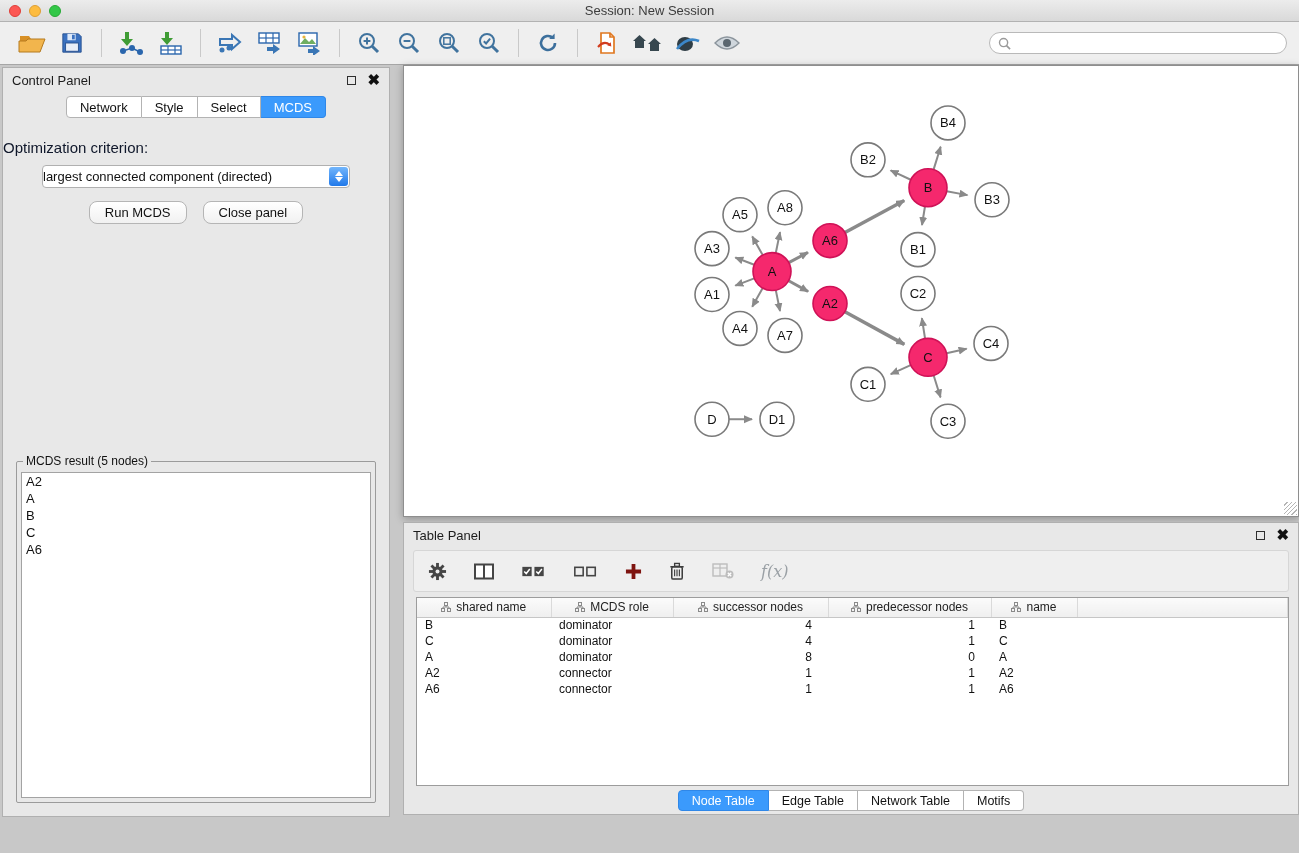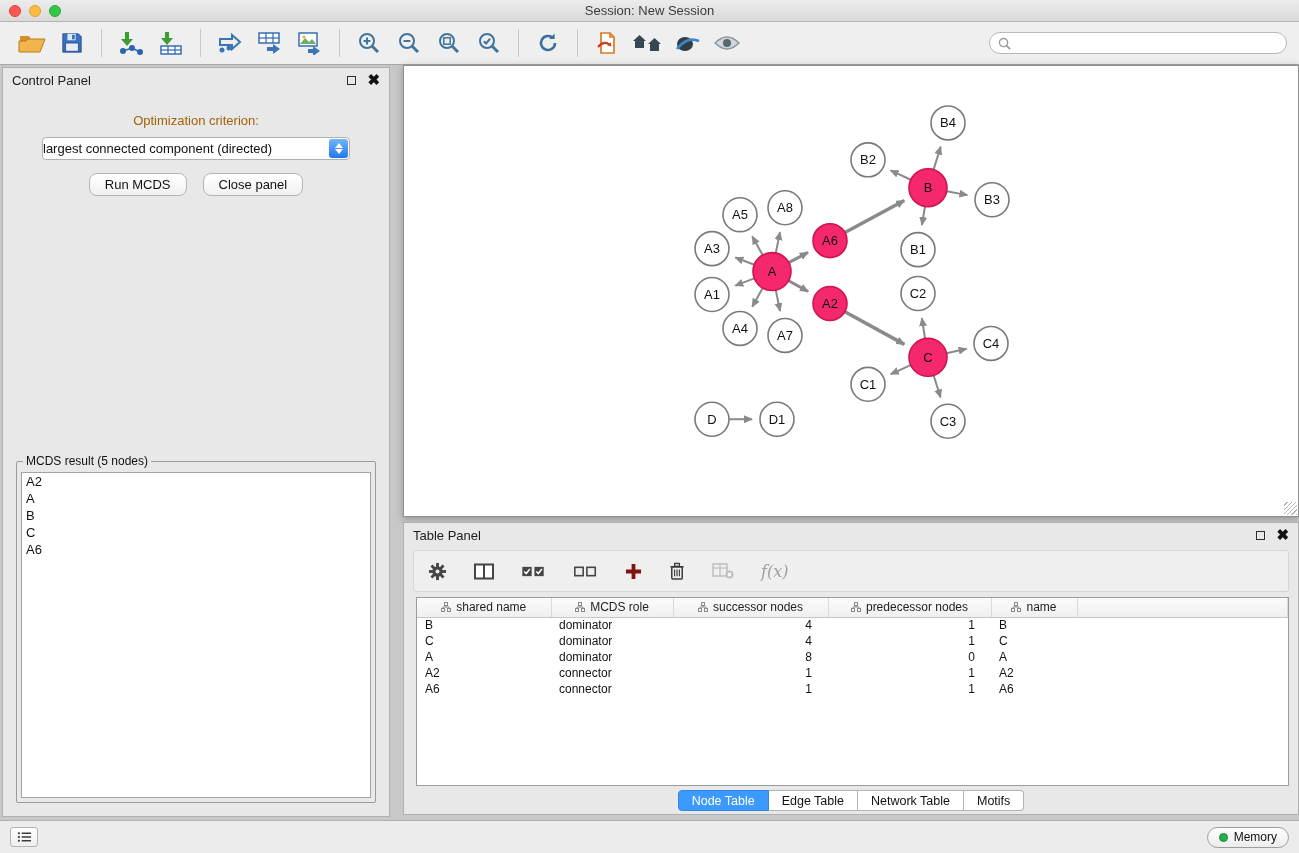--- a/index.html
+++ b/index.html
@@ -36,21 +36,21 @@
   .panel-btns { margin-left:auto; display:flex; align-items:center; gap:11px; }
   .float-box { width:9px; height:9px; border:1.5px solid #2e2e2e; display:inline-block; }
   .close-x { font-size:15px; font-weight:bold; color:#111; line-height:12px; }
   .seg { display:flex; justify-content:center; }
   .cp-tabs { margin-top:4px; }
   .seg-tab { height:22px; line-height:22px; padding:0 13px; background:#fff; border:1px solid #b3b3b3;
     border-left:none; font-size:13px; color:#111; cursor:default; white-space:nowrap; }
   .seg-tab:first-child { border-left:1px solid #b3b3b3; border-radius:4px 0 0 4px; }
   .seg-tab:last-child { border-radius:0 4px 4px 0; }
   .seg-tab.active { background:#3b9afc; border-color:#2f87e8; color:#fff; }
-  .opt-label { text-align:center; margin-top:21px; font-size:13px; color:#a16207; }
+  .opt-label { text-align:left; margin-top:21px; font-size:15px; color:#0f172a; }
   .dropdown { margin:9px auto 0; width:308px; height:23px; background:#fff; border:1px solid #b0b0b0;
     border-radius:4px; position:relative; font-size:13px; line-height:21px; color:#111; }
   .dd-stepper { position:absolute; right:1px; top:1px; bottom:1px; width:19px; border-radius:3px;
     background:linear-gradient(#72b6fc,#2079ea); display:flex; flex-direction:column;
     align-items:center; justify-content:center; gap:1px; }
   .dd-stepper svg { display:block; }
   .cp-buttons { display:flex; justify-content:center; gap:16px; margin-top:13px; }
   .btn { height:23px; padding:0 15px; background:linear-gradient(#ffffff,#f1f1f1);
     border:1px solid #b5b5b5; border-radius:8px; font-size:13px; color:#111; font-family:inherit; }
   .mcds-fieldset { position:absolute; left:13px; right:13px; top:386px; bottom:13px;
@@ -248,20 +248,26 @@
   <div class="workspace">
 
     <div class="control-panel">
       <div class="panel-header">
         <span>Control Panel</span>
         <span class="panel-btns">
           <span class="float-box"></span>
           <span class="close-x">✖</span>
         </span>
       </div>
+      <div class="seg cp-tabs">
+          <div class="seg-tab">Network</div>
+          <div class="seg-tab">Style</div>
+          <div class="seg-tab">Select</div>
+          <div class="seg-tab active">MCDS</div>
+        </div>
       <div class="opt-label">Optimization criterion:</div>
       <div class="dropdown">
         <span>largest connected component (directed)</span>
         <span class="dd-stepper">
           <svg width="8" height="5" viewBox="0 0 8 5">
               <path d="M0 5 L4 0 L8 5 z" fill="#fff"></path>
             </svg>
           <svg width="8" height="5" viewBox="0 0 8 5">
               <path d="M0 0 L4 5 L8 0 z" fill="#fff"></path>
             </svg>
@@ -576,34 +582,14 @@
       <div class="tp-tabs seg">
           <div class="seg-tab active">Node Table</div>
           <div class="seg-tab">Edge Table</div>
           <div class="seg-tab">Network Table</div>
           <div class="seg-tab">Motifs</div>
         </div>
     </div>
 
   </div>
 
-  <div class="statusbar">
-    <span class="status-left-btn">
-      <svg width="15" height="12" viewBox="0 0 16 12">
-        <g stroke="#3c3c3c" stroke-width="1.6">
-          <line x1="5" y1="2" x2="15" y2="2"></line>
-            <line x1="5" y1="6" x2="15" y2="6"></line>
-            <line x1="5" y1="10" x2="15" y2="10"></line>
-        </g>
-        <g fill="#3c3c3c">
-          <rect x="1" y="1" width="2" height="2"></rect>
-            <rect x="1" y="5" width="2" height="2"></rect>
-            <rect x="1" y="9" width="2" height="2"></rect>
-        </g>
-      </svg>
-    </span>
-    <span class="memory-btn">
-      <span class="mem-dot"></span>
-      <span>Memory</span>
-    </span>
-  </div>
 
 </div>
 
 </body></html>

